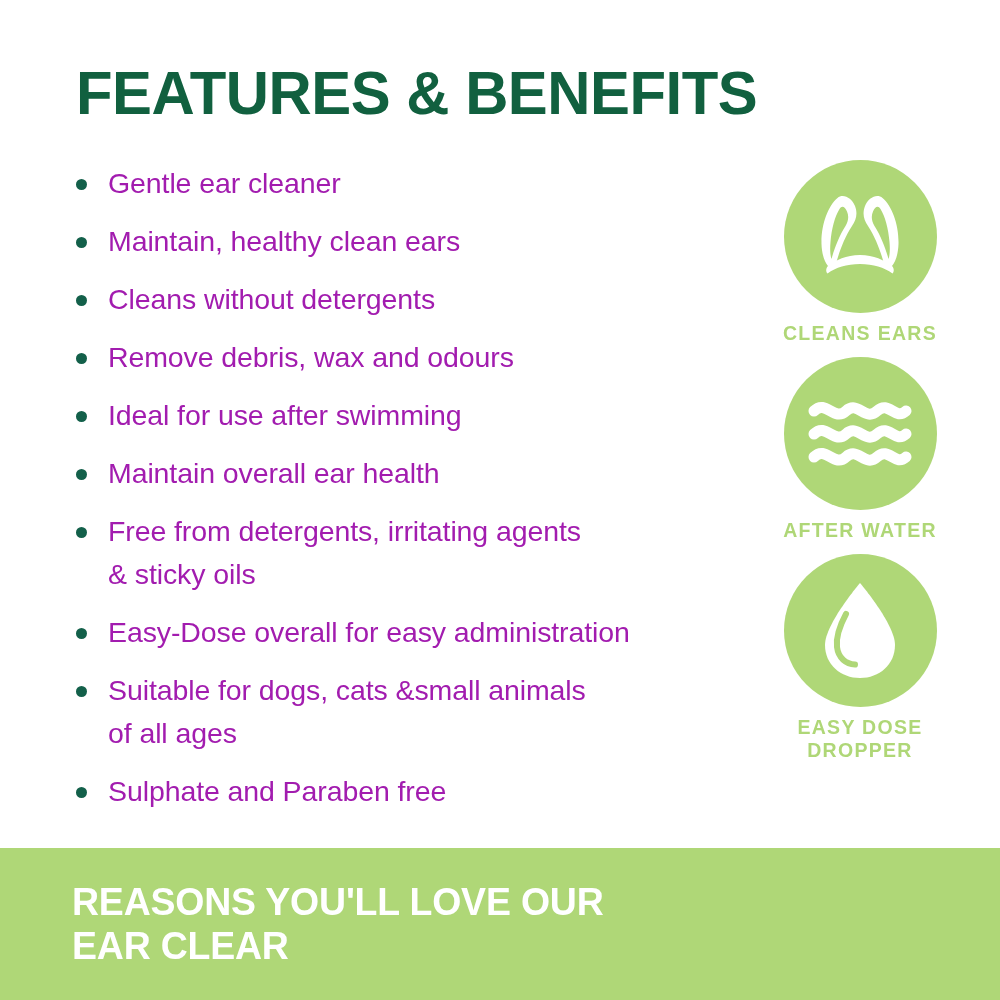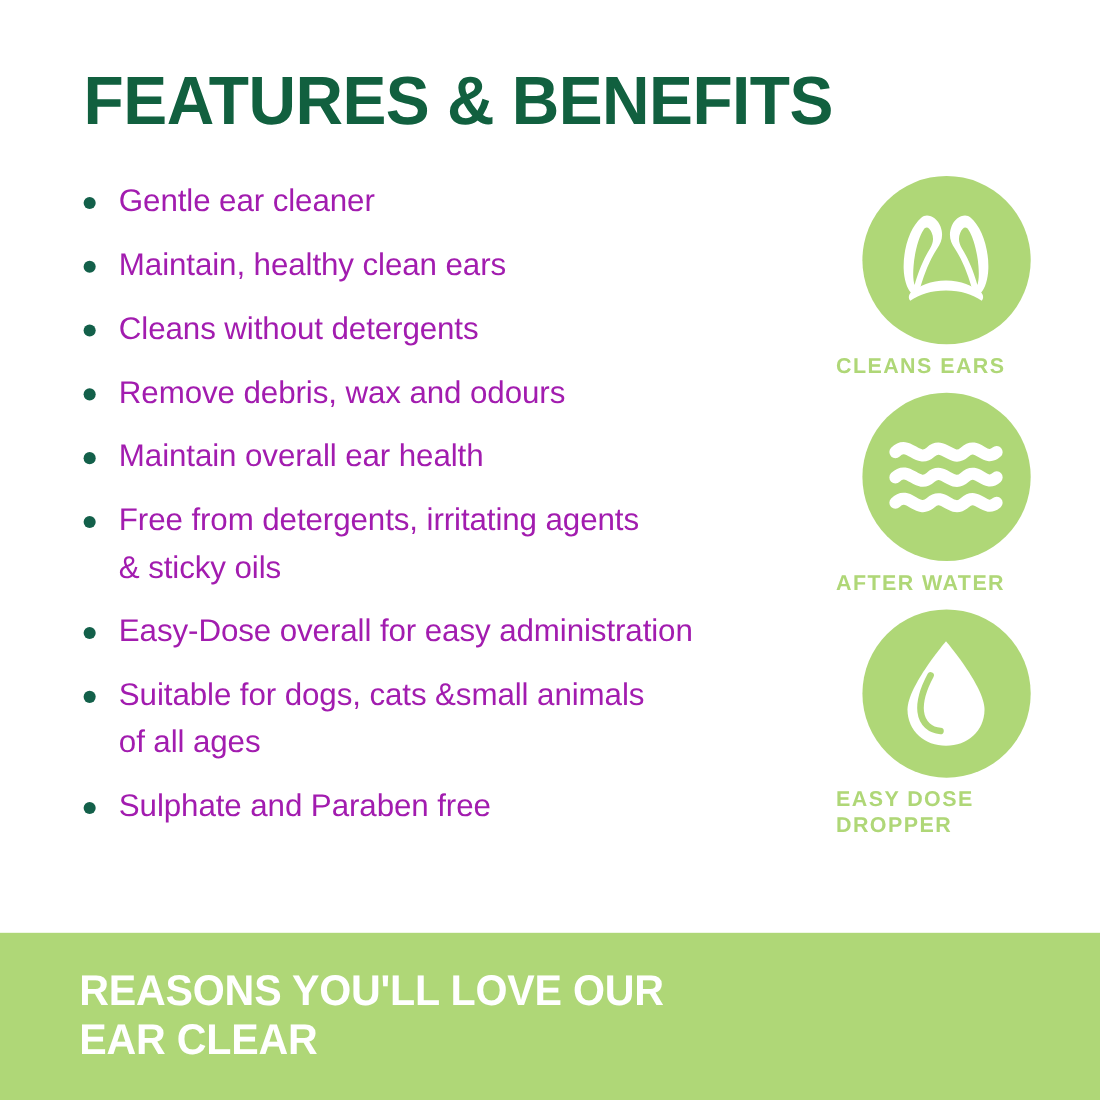--- a/index.html
+++ b/index.html
@@ -84,21 +84,21 @@
   }
   .icon-circle svg{ display:block; }
   .icon-label{
     margin-top:9px;
     font-size:19.5px;
     font-weight:700;
     letter-spacing:1.3px;
     color:#AFD777;
     line-height:23px;
     white-space:pre-line;
-    text-align:left;
+    text-align:center;
   }
 
   
   .bottom-banner{
     position:absolute;
     left:0;
     top:848px;
     width:1000px;
     height:152px;
     background:#AFD777;
@@ -137,20 +137,24 @@
   <li class="benefit-item">
     <span class="bullet-dot"></span>
     <span class="benefit-text">Cleans without detergents</span>
   </li>
 
   <li class="benefit-item">
     <span class="bullet-dot"></span>
     <span class="benefit-text">Remove debris, wax and odours</span>
   </li>
 
+  <li class="benefit-item">
+    <span class="bullet-dot"></span>
+    <span class="benefit-text">Ideal for use after swimming</span>
+  </li>
 
   <li class="benefit-item">
     <span class="bullet-dot"></span>
     <span class="benefit-text">Maintain overall ear health</span>
   </li>
 
   <li class="benefit-item">
     <span class="bullet-dot"></span>
     <span class="benefit-text">Free from detergents, irritating agents
 &amp; sticky oils</span>

